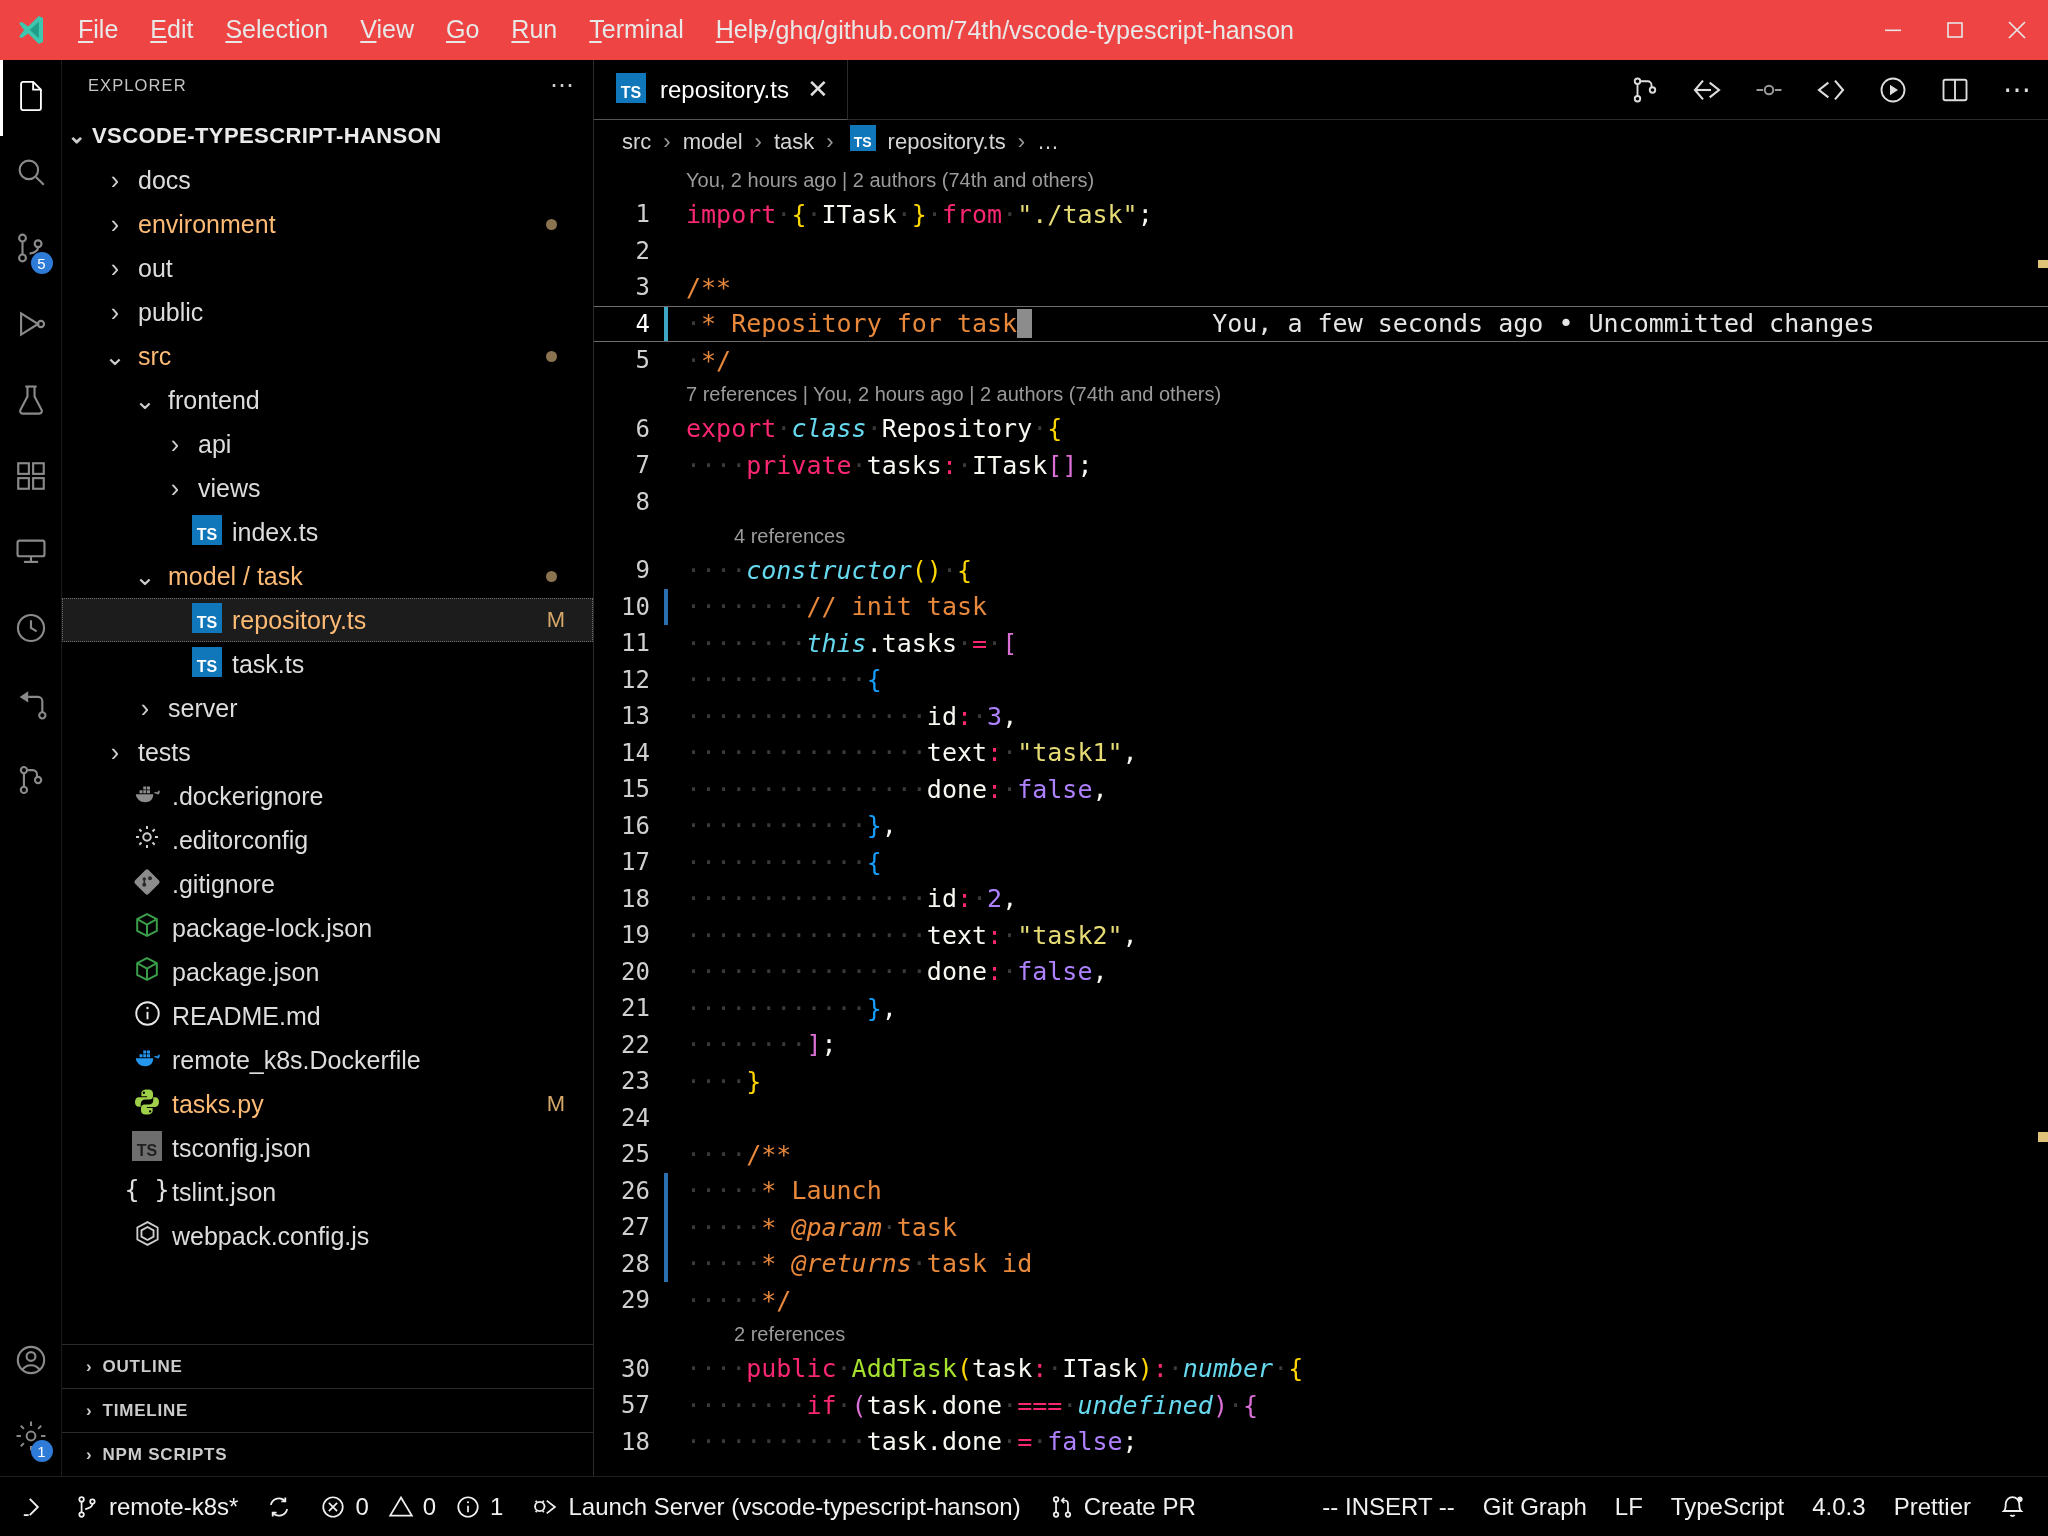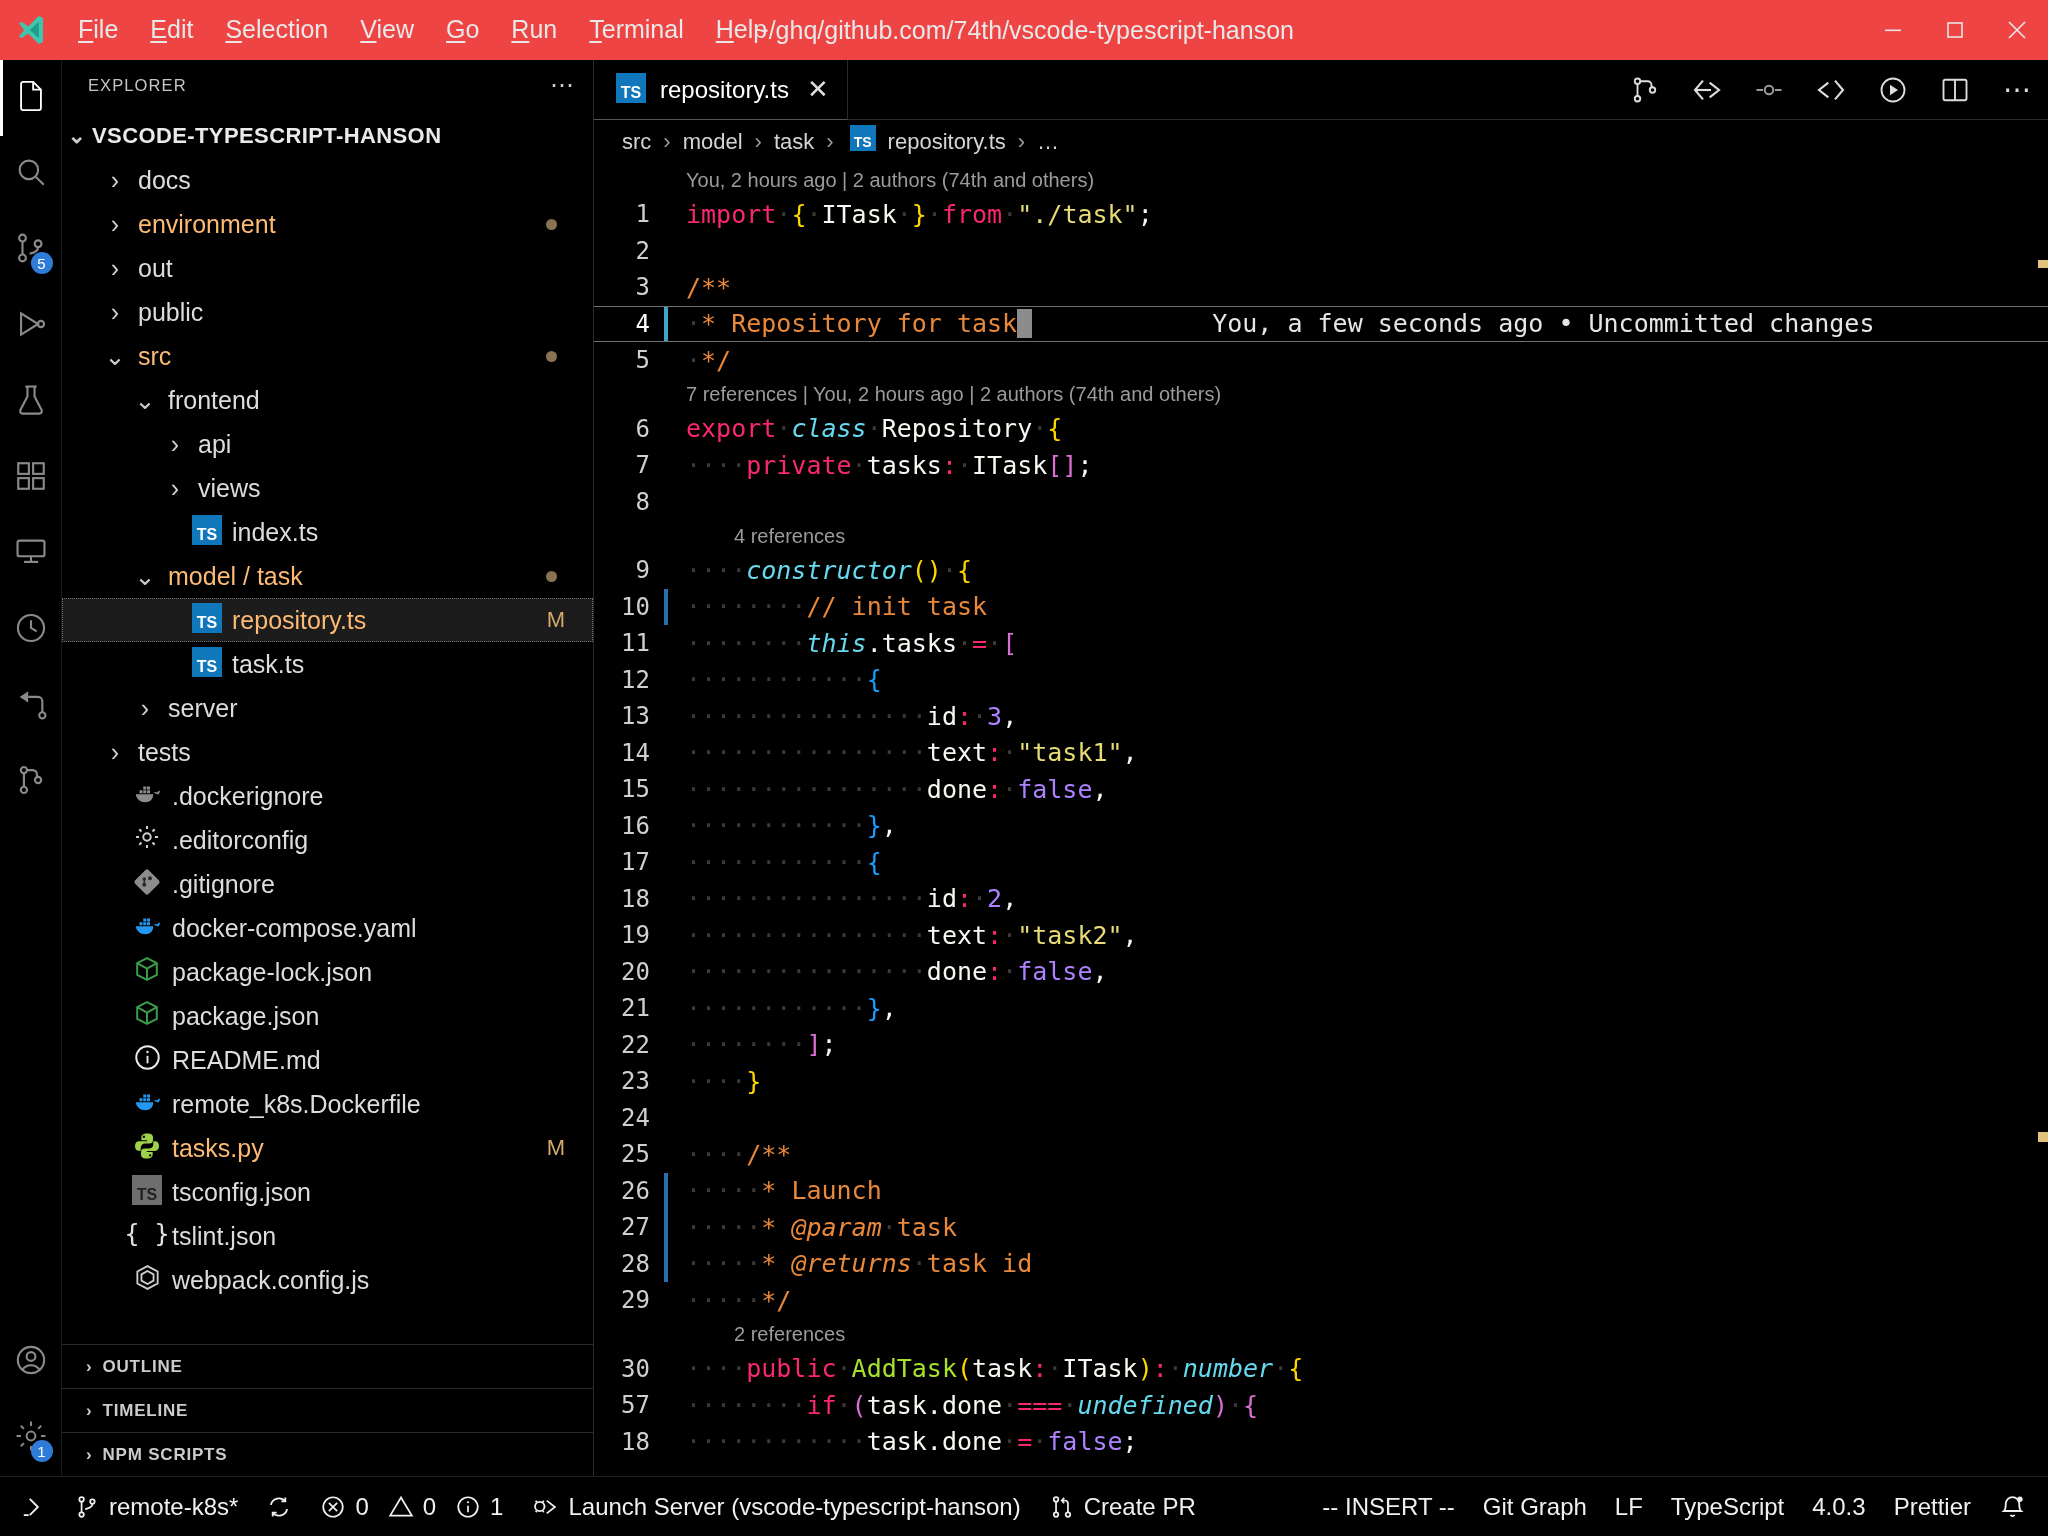--- a/index.html
+++ b/index.html
@@ -391,36 +391,20 @@
                 <circle cx="14.4" cy="9" r="1.6"></circle>
                 <circle cx="9.8" cy="14.2" r="1.6"></circle>
                 <circle cx="9.8" cy="9.6" r="1.4"></circle>
                 <rect x="9.2" y="9.3" width="1.3" height="5"></rect>
               </g>
             </svg>
         </span>
         <span class="fname">.gitignore</span>
       </div>
 
-      <div class="row indent2">
-        <span class="ficon">
-          <svg width="30" height="30" viewBox="0 0 24 24">
-              <g fill="#2496ed">
-                <rect x="6" y="9" width="2.4" height="2.4"></rect>
-                <rect x="9" y="9" width="2.4" height="2.4"></rect>
-                <rect x="12" y="9" width="2.4" height="2.4"></rect>
-                <rect x="9" y="6" width="2.4" height="2.4"></rect>
-                <rect x="12" y="6" width="2.4" height="2.4"></rect>
-                <path d="M3 12.2h14c0 4-2.6 6.4-6.4 6.4C6.4 18.6 3.6 16 3 12.2z"></path>
-                <path d="M17.4 11c1 -1 2.4-.6 2.9-.2.3-1.2 1.4-1.6 1.7-1.6.6 1.5-.2 2.8-1.1 3.2z"></path>
-              </g>
-            </svg>
-        </span>
-        <span class="fname">docker-compose.yaml</span>
-      </div>
 
       <div class="row indent2">
         <span class="ficon">
           <svg width="28" height="28" viewBox="0 0 24 24" fill="none" stroke="#3a9e4b" stroke-width="1.7">
             <path d="M12 2.6 20.4 7v10L12 21.4 3.6 17V7z"></path>
               <path d="M3.6 7 12 11.6 20.4 7M12 11.6V21.4"></path>
           </svg>
         </span>
         <span class="fname">package-lock.json</span>
       </div>

